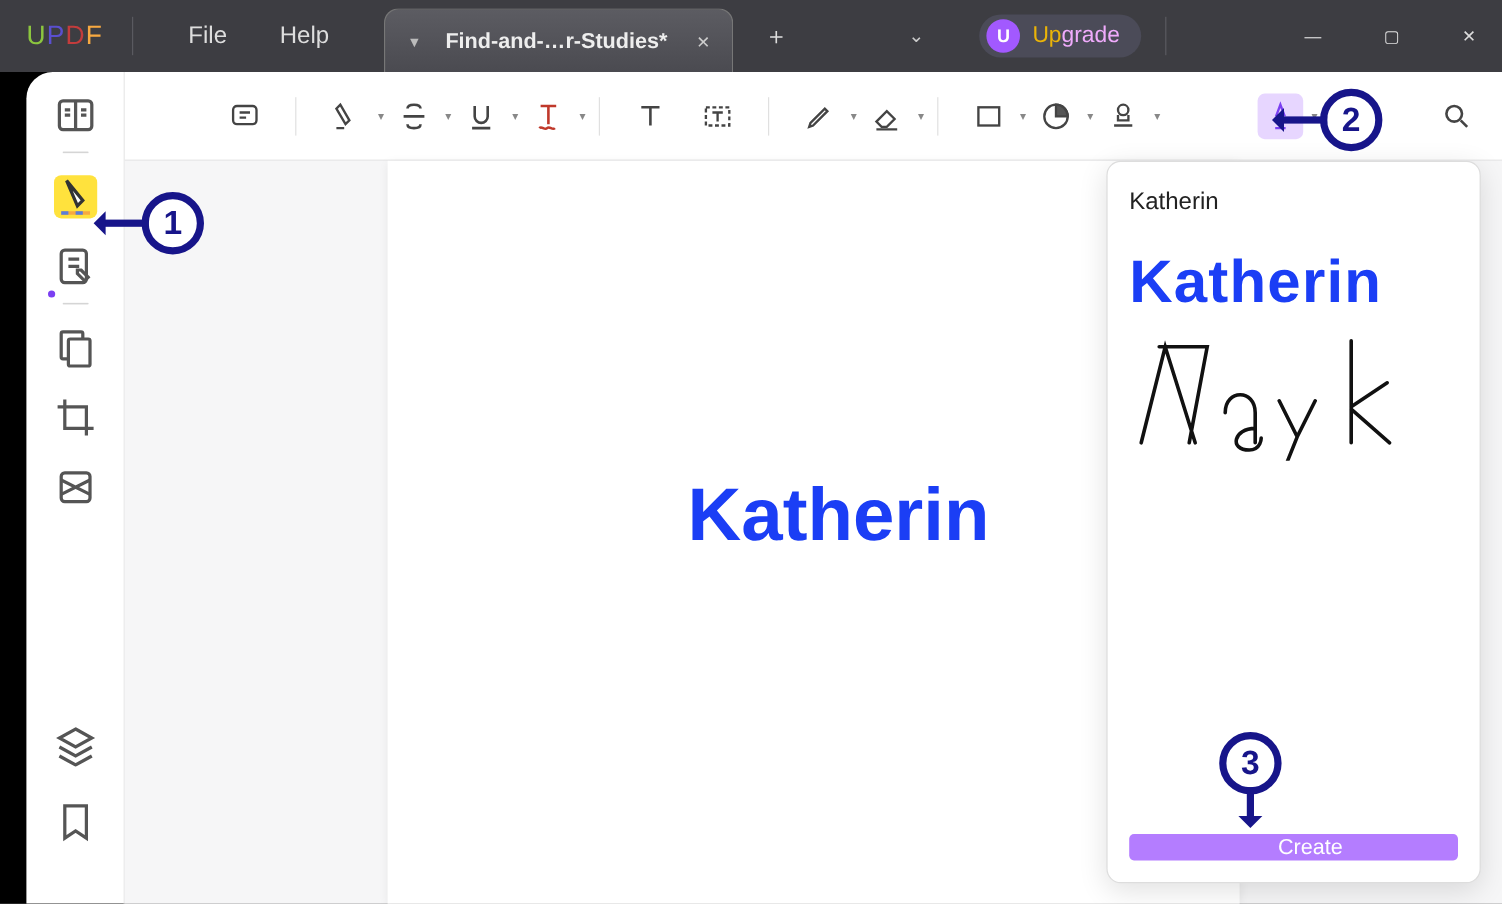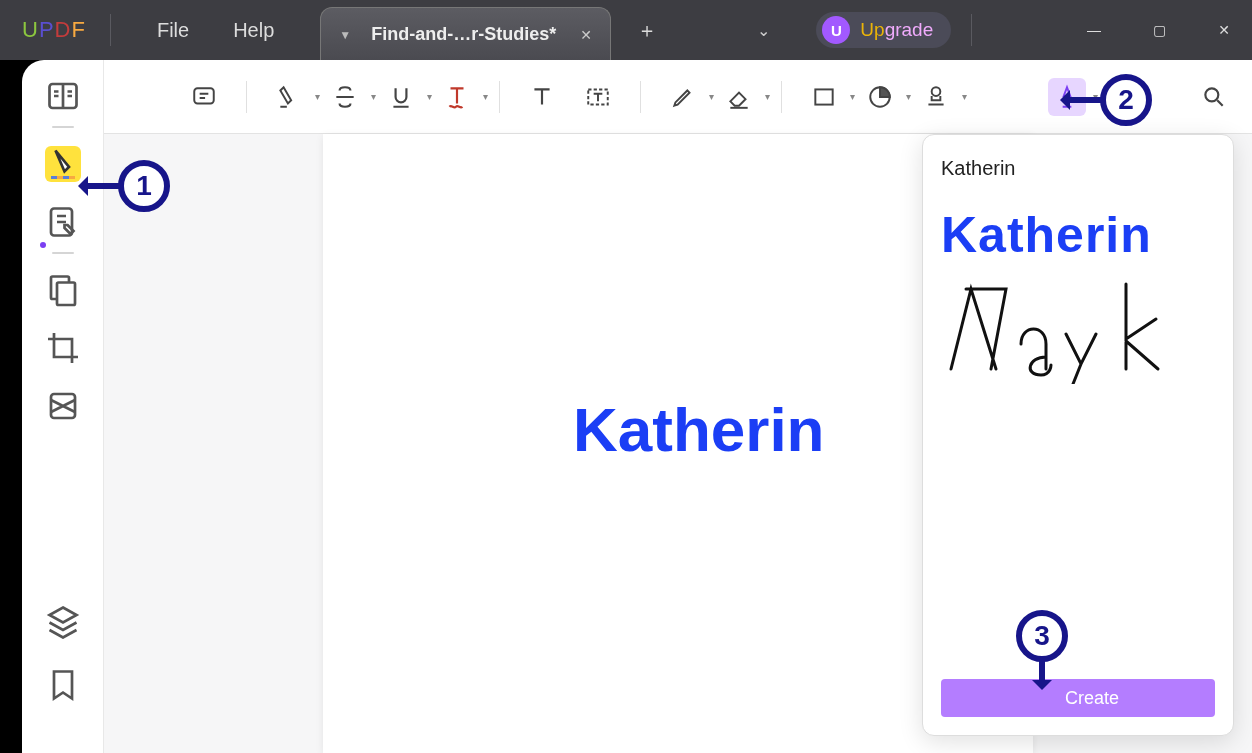--- a/index.html
+++ b/index.html
@@ -128,21 +128,21 @@
     border-radius: 12px;
     box-shadow: 0 6px 24px rgba(0,0,0,0.12);
     padding: 22px 18px;
   }
   .sig-title { font-size: 20px; color: #222; margin-bottom: 26px; }
   .sig-sample1 { font-size: 50px; font-weight: 600; color: #1b3ef5; margin-bottom: 10px; letter-spacing: 1px; }
   .sig-sample2 { margin: 6px 0 30px 0; }
   .sig-sample2 svg { width: 240px; height: 110px; }
   .create-btn {
     position: absolute; bottom: 18px; left: 18px; right: 18px;
-    height: 38px; background: #b47dff; color: #fff;
+    height: 22px; background: #b47dff; color: #fff;
     border: none; border-radius: 4px;
     font-size: 18px; cursor: pointer; padding-left: 28px;
   }
   
   .callout {
     position: absolute;
     width: 52px; height: 52px;
     border: 6px solid #17158a;
     border-radius: 50%;
     background: #fff;

